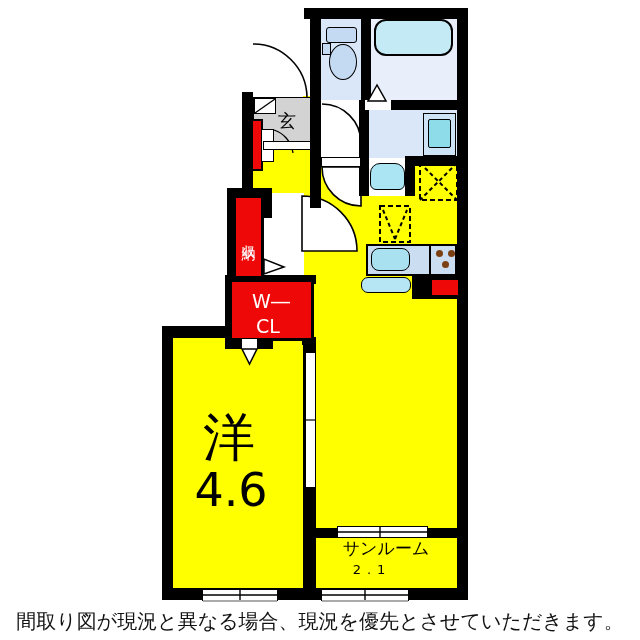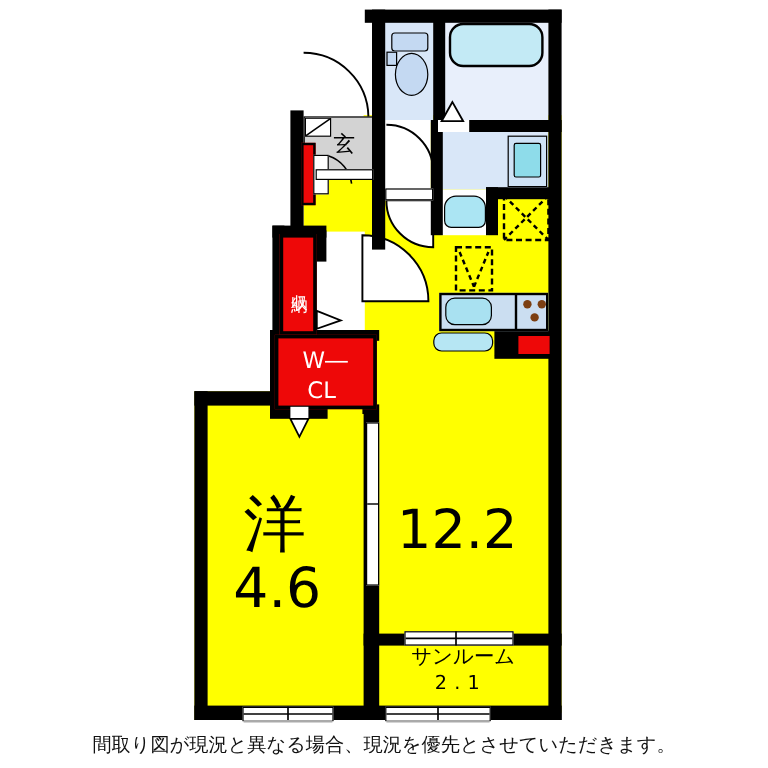--- a/index.html
+++ b/index.html
@@ -122,24 +122,23 @@
     <line x1="203" y1="595" x2="277" y2="595" stroke="#000" stroke-width="1.4"></line>
     <line x1="240" y1="589" x2="240" y2="601" stroke="#000" stroke-width="1.4"></line>
     <line x1="322" y1="595" x2="408" y2="595" stroke="#000" stroke-width="1.4"></line>
     <line x1="365" y1="589" x2="365" y2="601" stroke="#000" stroke-width="1.4"></line>
     <line x1="203" y1="601" x2="277" y2="601" stroke="#aaa" stroke-width="2"></line>
     <line x1="322" y1="601" x2="408" y2="601" stroke="#aaa" stroke-width="2"></line>
 
     <line x1="306" y1="420" x2="315" y2="420" stroke="#000" stroke-width="1.2"></line>
   </svg>
 
-  <div class="lbl" style="left:381px;top:441px;font-size:45px;">12.2</div>
   <div class="lbl" style="left:229px;top:437px;font-size:52px;">洋</div>
   <div class="lbl" style="left:231px;top:490px;font-size:46px;">4.6</div>
   <div class="lbl" style="left:386px;top:548px;font-size:17px;">サンルーム</div>
-  <div class="lbl" style="left:384px;top:569px;font-size:16px;letter-spacing:6px;">2.1</div>
+  <div class="lbl" style="left:372px;top:569px;font-size:13px;letter-spacing:6px;">2.1</div>
   <div class="lbl" style="left:287px;top:121px;font-size:18px;">玄</div>
   <div class="lbl lblw" style="left:249px;top:236px;font-size:14px;writing-mode:vertical-rl;letter-spacing:2px;">収納</div>
   <div class="lbl lblw" style="left:271px;top:301px;font-size:19px;">W―</div>
   <div class="lbl lblw" style="left:268px;top:326px;font-size:19px;">CL</div>
 
-  <div class="caption" style="left:320px;top:621px;font-size:16px;">間取り図が現況と異なる場合、現況を優先とさせていただきます。</div>
+  <div class="caption" style="left:320px;top:621px;font-size:20px;">間取り図が現況と異なる場合、現況を優先とさせていただきます。</div>
 </div>
 
 </body></html>

